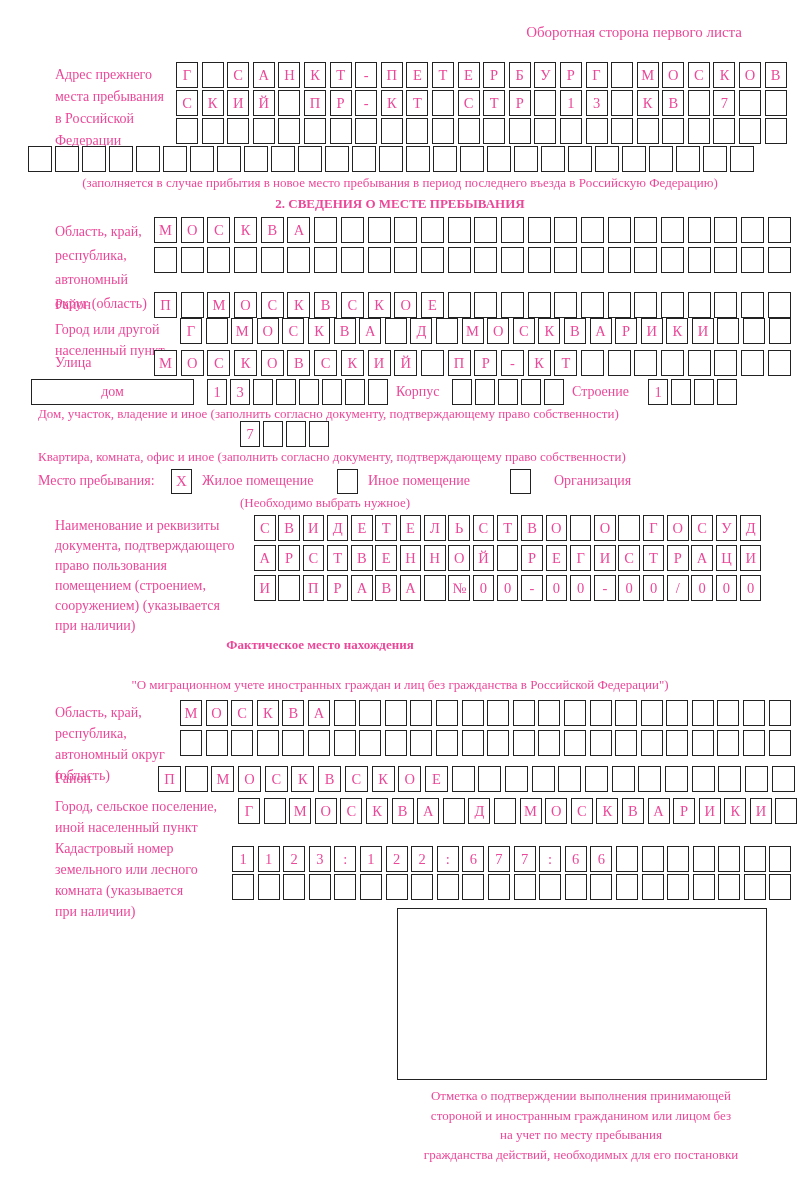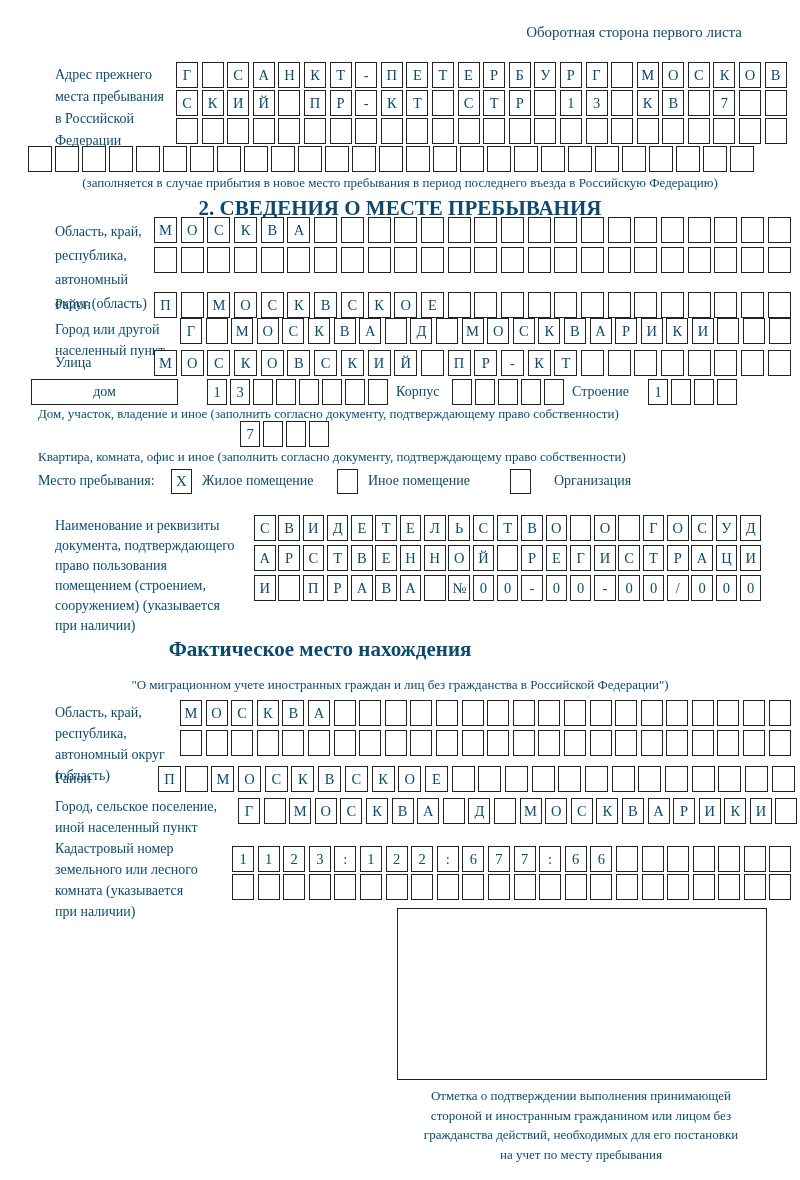--- a/index.html
+++ b/index.html
@@ -1,31 +1,31 @@
 <!DOCTYPE html>
 <html><head>
 <meta charset="utf-8">
 <style>
   html,body{margin:0;padding:0;background:#fff;}
   .page{position:relative;width:800px;height:1180px;background:#ffffff;
-        font-family:"Liberation Serif", serif;color:#0c4a6e;overflow:hidden;border-radius:28px;}
+        font-family:"Liberation Serif", serif;color:#ec4899;overflow:hidden;border-radius:28px;}
   .hdr{position:absolute;top:24px;right:58px;font-size:15px;}
   .cells{position:absolute;display:flex;}
   .cell{box-sizing:border-box;border:1.6px solid #222;height:26px;flex:none;
         display:flex;align-items:center;justify-content:center;font-size:14.5px;background:#fff;}
   .cells-sm{gap:3.6px}.cells-sm .cell{width:22px}
   .cells-md{gap:3.7px}.cells-md .cell{width:23px}
   .cells-lg{gap:3px}.cells-lg .cell{width:24px}
   .cells-xs{gap:3px}.cells-xs .cell{width:20px}
   .cells-doc{gap:2.8px}.cells-doc .cell{width:21.5px}
   .lbl{position:absolute;font-size:14px;line-height:1.15;}
   .lines div{line-height:var(--lh,22px);}
   .note{position:absolute;font-size:13px;}
   .center{text-align:center;}
-  .title{position:absolute;font-weight:bold;font-size:21px;}
+  .title{position:absolute;font-weight:bold;font-size:13px;}
   .box{position:absolute;box-sizing:border-box;height:26px;border:1.6px solid #222;
        display:flex;align-items:center;justify-content:center;font-size:14px;background:#fff;}
   .checkbox{position:absolute;box-sizing:border-box;width:21px;height:25px;border:1.6px solid #222;
        display:flex;align-items:center;justify-content:center;font-size:15px;background:#fff;}
   .stamp{position:absolute;border:1.8px solid #222;background:#fff;}
 </style>
 </head>
 <body>
 
 <div class="page">
@@ -288,21 +288,21 @@
       <span class="cell"></span>
       <span class="cell"></span>
       <span class="cell"></span>
       <span class="cell"></span>
       <span class="cell"></span>
       <span class="cell"></span>
       <span class="cell"></span>
       <span class="cell"></span>
     </div>
 
-  <div class="box" style="left:31px;top:379px;width:147px">дом</div>
+  <div class="box" style="left:31px;top:379px;width:163px">дом</div>
   <div class="cells cells-xs" style="left:207px;top:379px">
       <span class="cell">1</span>
       <span class="cell">3</span>
       <span class="cell"></span>
       <span class="cell"></span>
       <span class="cell"></span>
       <span class="cell"></span>
       <span class="cell"></span>
       <span class="cell"></span>
     </div>
@@ -331,20 +331,21 @@
     </div>
   <div class="note" style="left:38px;top:449px">Квартира, комната, офис и иное (заполнить согласно документу, подтверждающему право собственности)</div>
 
   <div class="lbl" style="left:38px;top:473px">Место пребывания:</div>
   <div class="checkbox" style="left:171px;top:469px">X</div>
   <div class="lbl" style="left:202px;top:473px">Жилое помещение</div>
   <div class="checkbox" style="left:337px;top:469px"></div>
   <div class="lbl" style="left:368px;top:473px">Иное помещение</div>
   <div class="checkbox" style="left:510px;top:469px"></div>
   <div class="lbl" style="left:554px;top:473px">Организация</div>
+  <div class="note center" style="left:150px;top:495px;width:350px">(Необходимо выбрать нужное)</div>
 
   <div class="lbl lines" style="left:55px;top:516px;--lh:20px">
       <div>Наименование и реквизиты</div>
       <div>документа, подтверждающего</div>
       <div>право пользования</div>
       <div>помещением (строением,</div>
       <div>сооружением) (указывается</div>
       <div>при наличии)</div>
     </div>
   <div class="cells cells-doc" style="left:254px;top:515px">
@@ -588,17 +589,17 @@
       <span class="cell"></span>
       <span class="cell"></span>
       <span class="cell"></span>
       <span class="cell"></span>
     </div>
 
   <div class="stamp" style="left:397px;top:908px;width:368px;height:170px"></div>
   <div class="note center lines" style="left:380px;top:1086px;width:402px;--lh:19.5px;font-size:13px">
       <div>Отметка о подтверждении выполнения принимающей</div>
       <div>стороной и иностранным гражданином или лицом без</div>
+      <div>на учет по месту пребывания</div>
       <div>гражданства действий, необходимых для его постановки</div>
-      <div>на учет по месту пребывания</div>
     </div>
 
 </div>
 
 </body></html>

